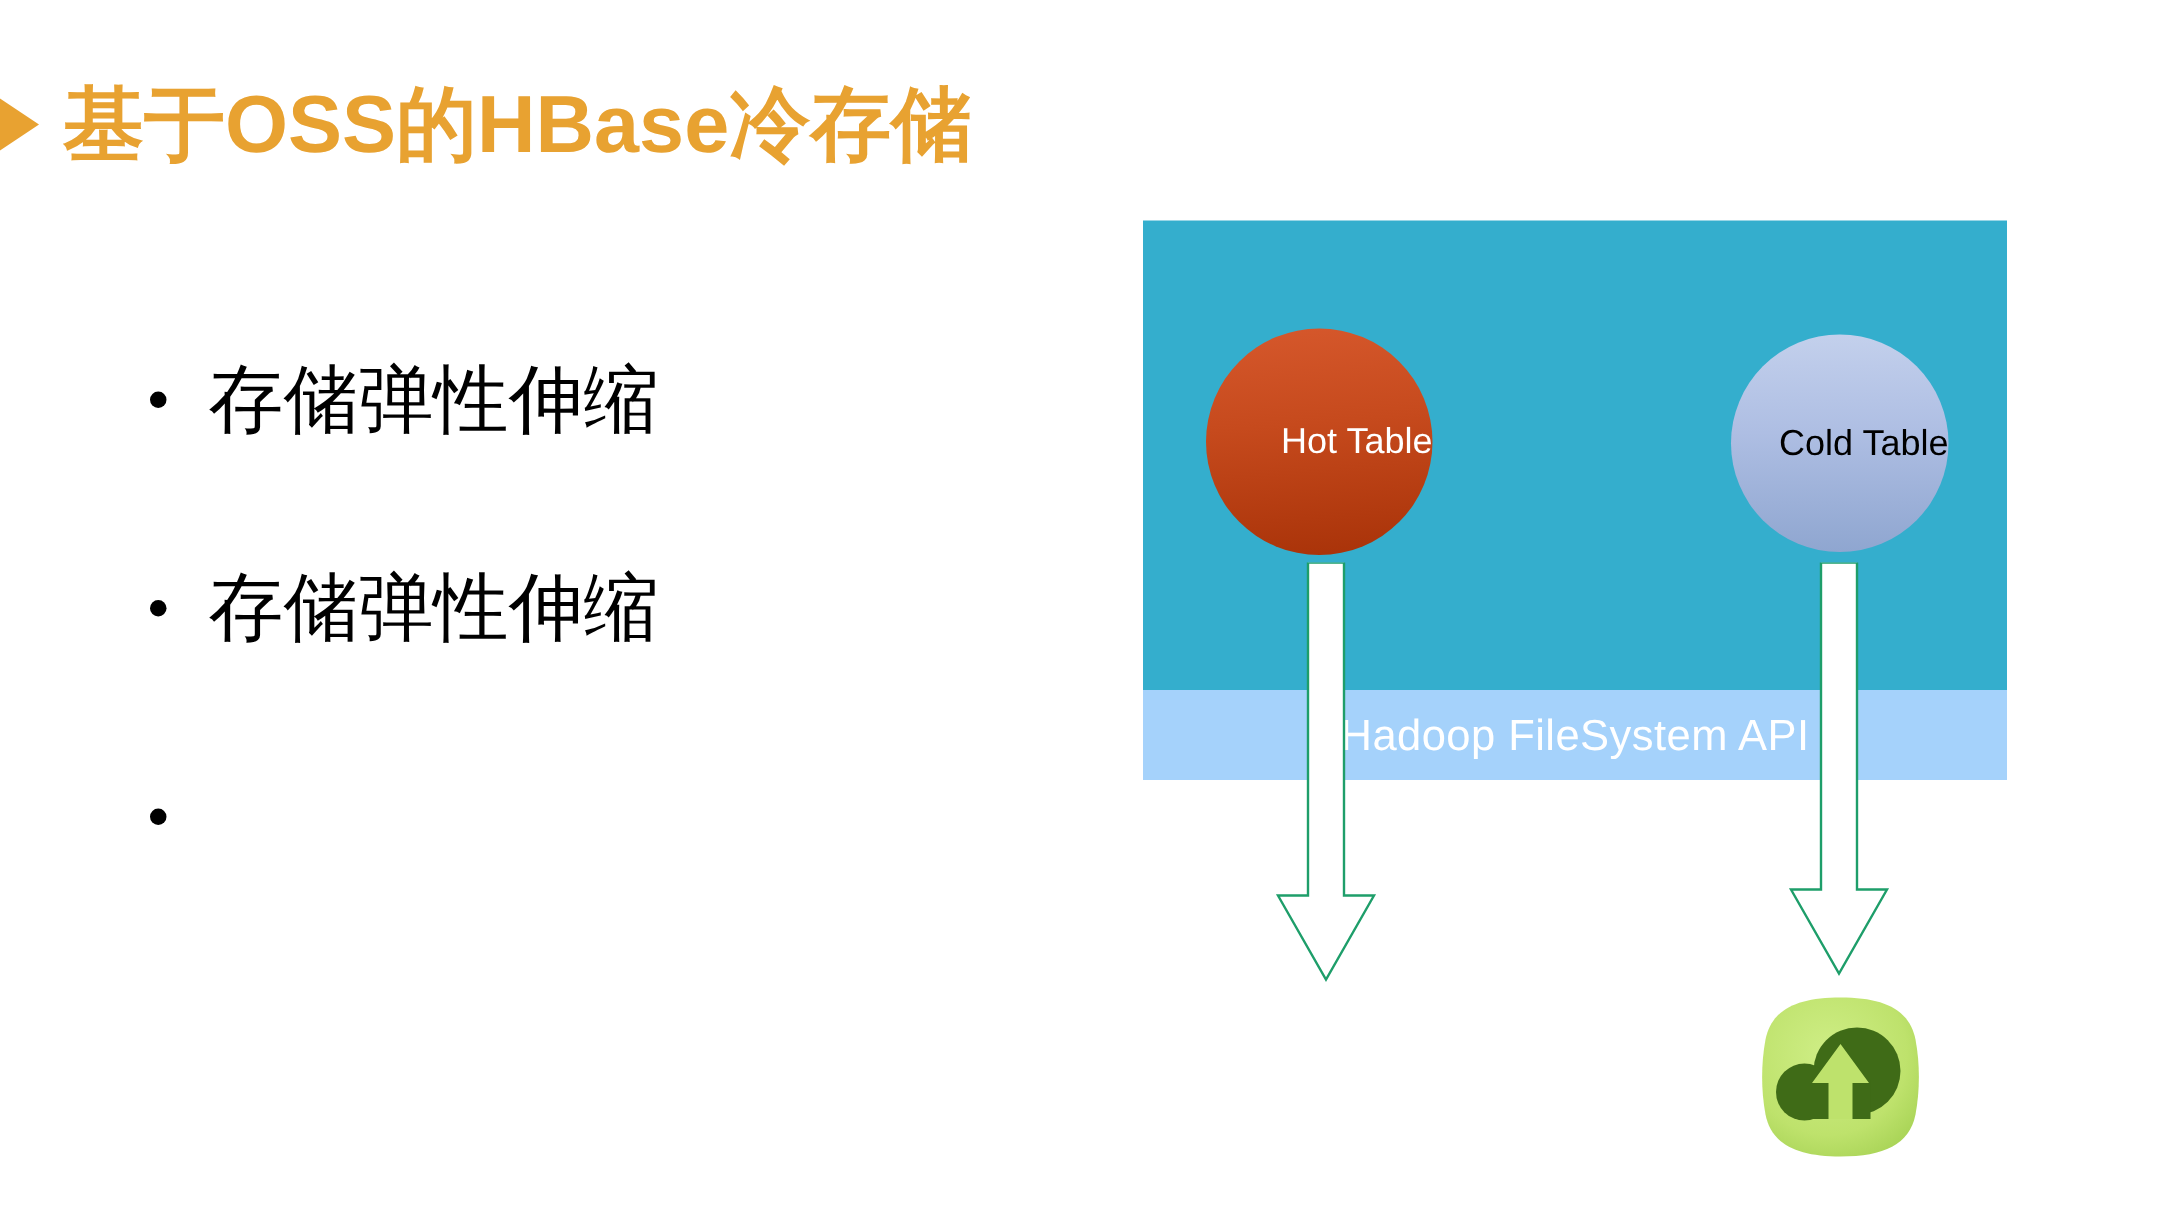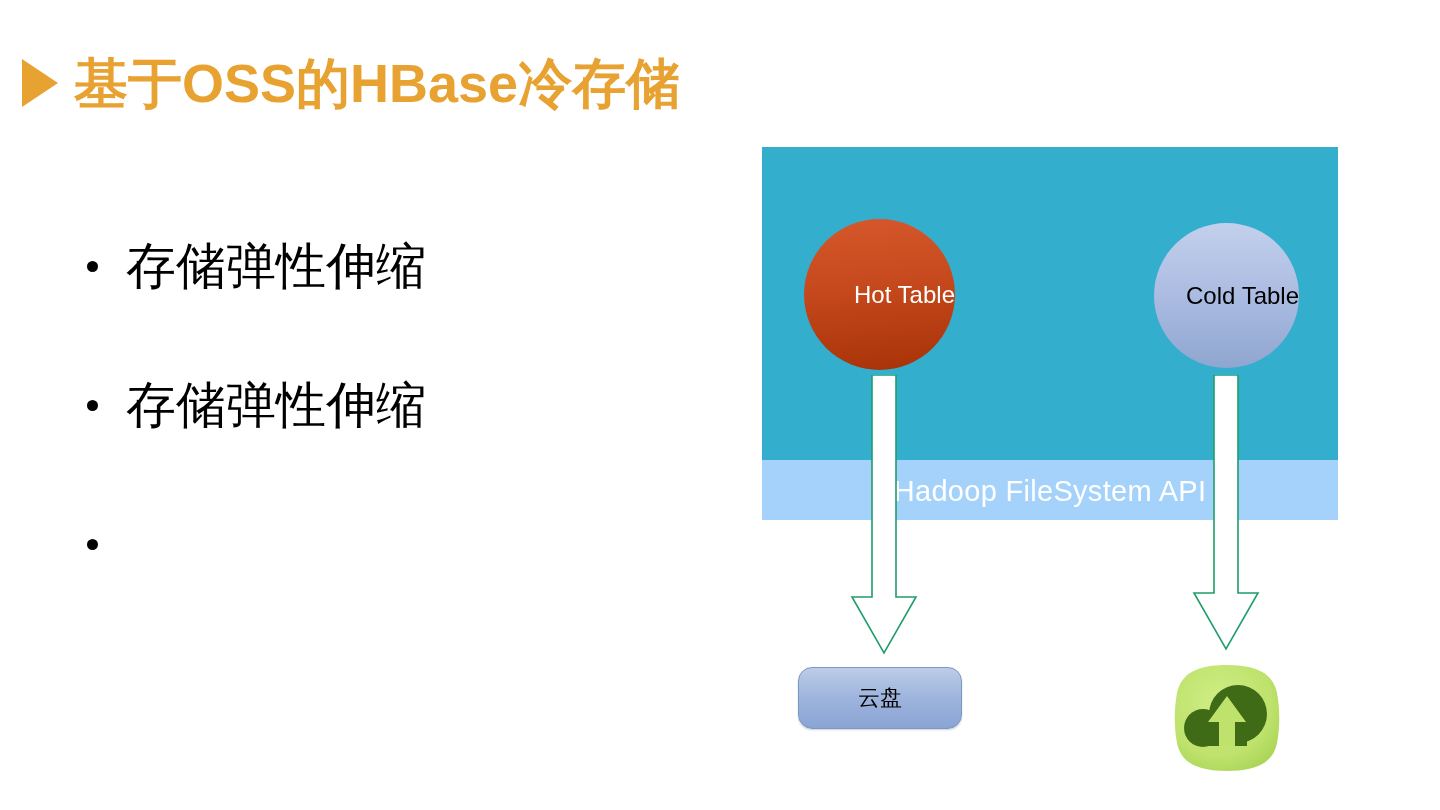--- a/index.html
+++ b/index.html
@@ -17,42 +17,41 @@
   }
 
   
   #slide-title-row {
     position: absolute;
     left: 0;
     top: 48px;
     height: 70px;
     display: flex;
     align-items: center;
-    margin-left: 32px;
   }
   #title-marker {
     width: 38px;
     height: 52px;
     margin-left: -10px;
     margin-right: 14px;
     flex: 0 0 auto;
   }
   #slide-title {
     font-size: 54px;
     font-weight: bold;
     color: #E8A231;
     letter-spacing: 0px;
     white-space: nowrap;
     line-height: 1;
   }
 
   
   #bullet-list {
     position: absolute;
-    left: 81px;
+    left: 94px;
     top: 226px;
     width: 600px;
     font-family: Liberation Serif, serif;
   }
   .bullet-item {
     display: flex;
     align-items: center;
     height: 80px;
     margin-bottom: 59px;
   }
@@ -214,23 +213,20 @@
   <div id="fs-label">Hadoop FileSystem API</div>
 
   <svg class="flow-arrow" style="left:82px; top:228px; width:80px; height:282px;" viewBox="0 0 80 282">
     <polygon points="28,0 52,0 52,222 72,222 40,278 8,222 28,222" fill="#FFFFFF" stroke="#1E9E6A" stroke-width="1.6"></polygon>
   </svg>
 
   <svg class="flow-arrow" style="left:424px; top:228px; width:80px; height:278px;" viewBox="0 0 80 278">
     <polygon points="28,0 52,0 52,218 72,218 40,274 8,218 28,218" fill="#FFFFFF" stroke="#1E9E6A" stroke-width="1.6"></polygon>
   </svg>
 
-  <div id="cloud-disk-box">
-    <span>云盘</span>
-  </div>
 
   <svg id="oss-logo" viewBox="0 0 110 112">
     <defs>
       <radialGradient id="ossBg" cx="42%" cy="36%" r="72%">
         <stop offset="0%" stop-color="#CFEE86"></stop>
         <stop offset="70%" stop-color="#BEE26C"></stop>
         <stop offset="100%" stop-color="#A9D457"></stop>
       </radialGradient>
     </defs>
     <path d="M55 3

